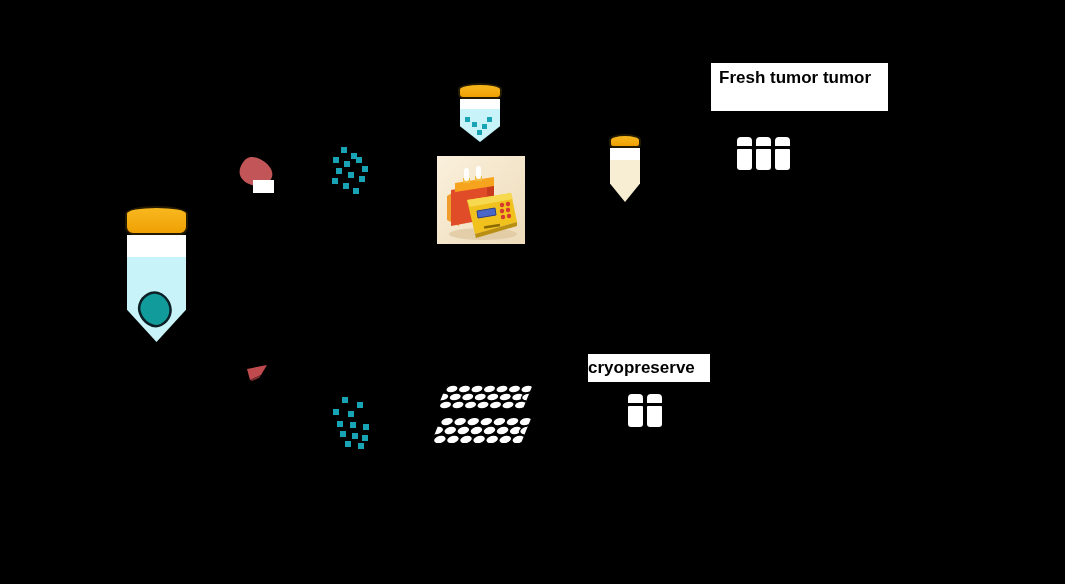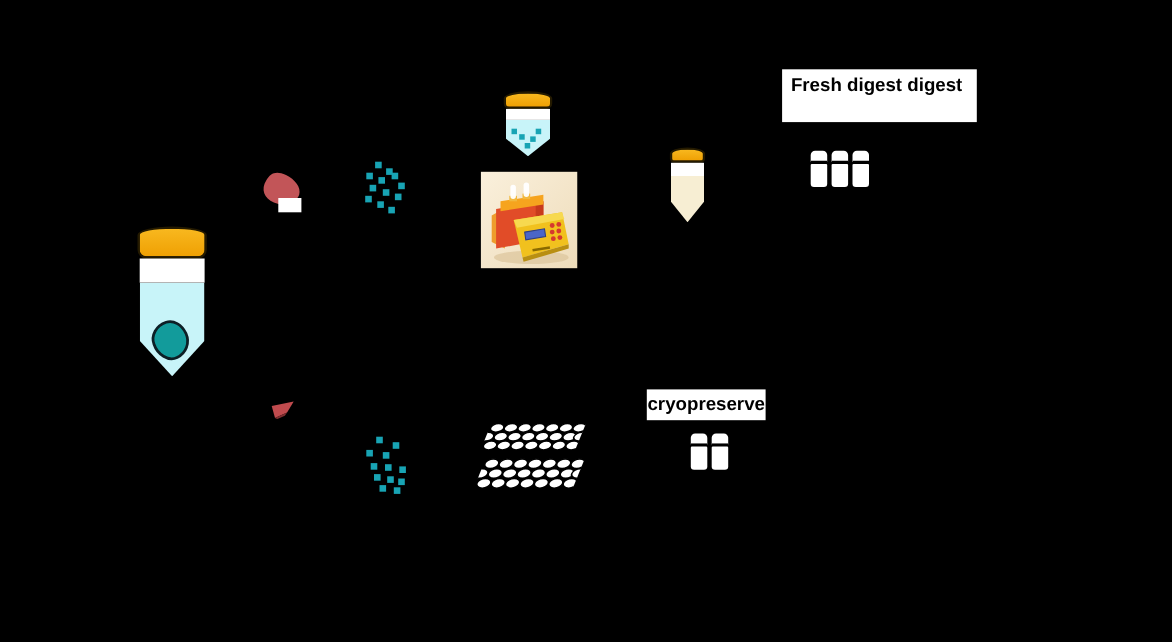--- a/index.html
+++ b/index.html
@@ -45,22 +45,22 @@
   .vial { position:absolute; width:15px; }
   .vial .vcap { height:9px; background:#fff; border-radius:4px 4px 1px 1px;
                 border-bottom:2px solid #000; }
   .vial .vbody{ margin-top:1px; height:21px; background:#fff; border-radius:1px 1px 3px 3px; }
 
   
   .callout { position:absolute; background:#FFFFFF; color:#000;
              font-weight:700; box-sizing:border-box; }
   #ftd-label  { left:711px; top:63px; width:177px; height:48px;
                 font-size:17px; line-height:21px; padding:4px 8px; }
-  #cryo-label { left:588px; top:354px; width:108px; height:28px;
-                font-size:17px; line-height:28px; text-align:center; }
+  #cryo-label { left:588px; top:354px; width:122px; height:28px;
+                font-size:17px; line-height:28px; text-align:left; }
 
   
   .mesh { position:absolute; transform:skewX(-22deg); transform-origin:top left; }
   #mesh-top    { left:447px; top:384px; width:86px; height:26px; }
   #mesh-bottom { left:442px; top:416px; width:90px; height:29px; }
   .mesh svg { width:100%; height:100%; display:block; }
 
   
   #scalpel-blade { left:253px; top:180px; width:21px; height:13px; background:#FFFFFF; }
 </style>
@@ -119,21 +119,21 @@
     <rect x="47" y="69" width="16" height="2.4" fill="#8a6a00" transform="rotate(-9 55 70)"></rect>
   </svg>
 
   <div class="tube" id="tube-cream">
     <div class="cap"></div>
     <div class="neck"></div>
     <div class="tbody"></div>
   </div>
 
   <div class="callout" id="ftd-label">
-    <div>Fresh digest digest</div>
+    <div>Fresh tumor tumor</div>
   </div>
 
   <div class="vial" style="left:737px; top:137px;">
     <div class="vcap"></div>
     <div class="vbody"></div>
   </div>
   <div class="vial" style="left:756px; top:137px;">
     <div class="vcap"></div>
     <div class="vbody"></div>
   </div>

